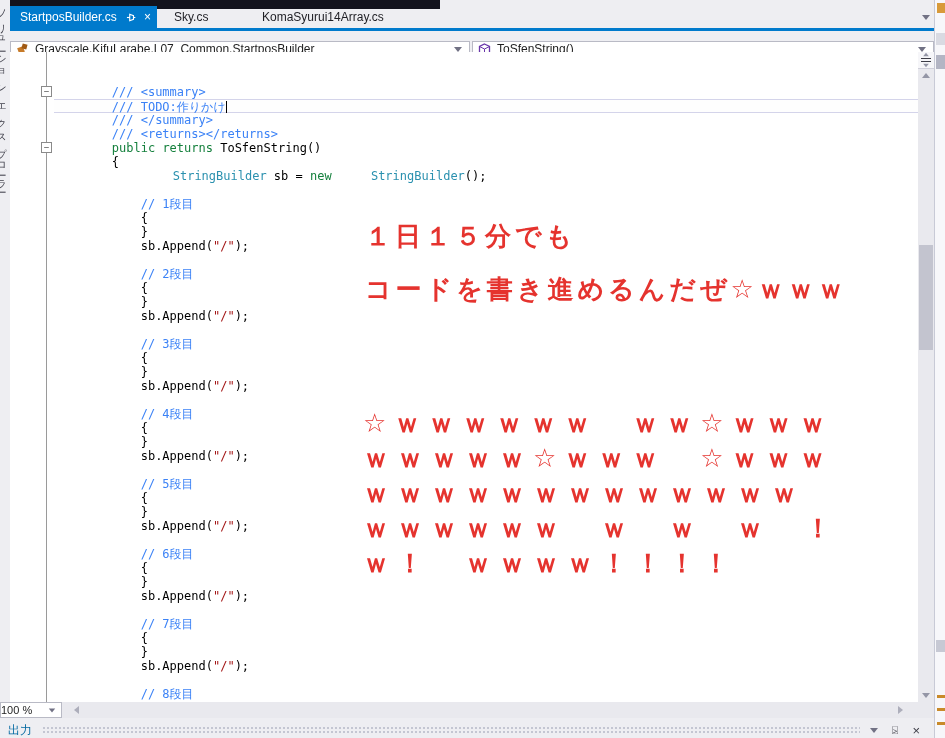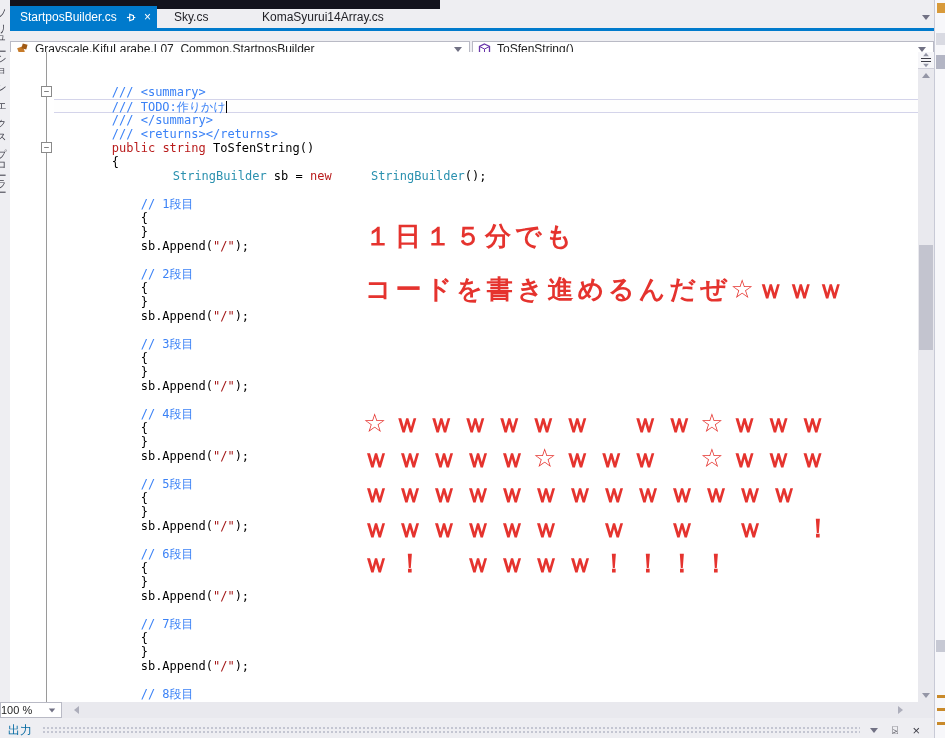--- a/index.html
+++ b/index.html
@@ -38,21 +38,21 @@
   .combo .caret-down { margin-right:7px; flex:0 0 auto; }
 
   
   .editor { position:absolute; left:10px; top:52px; width:908px; height:650px; background:#fff; overflow:hidden; font-family:"DejaVu Sans Mono", monospace; }
   .outline-line { position:absolute; left:36px; top:0; width:1px; height:650px; background:#9a9a9a; }
   .fold-box { position:absolute; left:31px; width:11px; height:11px; background:#fff; border:1px solid #8a8a8a; font-size:9px; line-height:9px; text-align:center; color:#555; }
   .code-lines { position:absolute; left:44px; top:5px; right:0; }
   .code-line { height:14px; font-size:12px; line-height:14px; white-space:pre; color:#000; }
   .code-line.current { background:#fefefe; border-top:1px solid #d4d4ea; border-bottom:1px solid #d4d4ea; }
   .c-com { color:#3b82f6; }
-  .c-kw  { color:#b91c1c; }
+  .c-kw  { color:#15803d; }
   .c-typ { color:#2b91af;margin-left:32px; }
   .c-str { color:#a31515; }
   .caret-bar { display:inline-block; width:1px; height:12px; background:#000; vertical-align:-2px; }
 
   
   .overlay { position:absolute; color:#e5332e; font-weight:bold; font-family:"DejaVu Sans", sans-serif; }
   .overlay-intro { left:365px; top:210px; font-size:26px; line-height:53px; letter-spacing:4px; }
   .overlay-w { left:363px; top:406px; font-size:26px; line-height:35px; letter-spacing:8px; }
   .overlay div { white-space:pre; }
 
@@ -146,21 +146,21 @@
         <div class="fold-box" style="top: 34px;">−</div>
         <div class="fold-box" style="top: 90px;">−</div>
       </div>
     <div class="code-lines">
         <div class="code-line"></div>
         <div class="code-line"></div>
         <div class="code-line"><span class="c-com">        /// &lt;summary&gt;</span></div>
         <div class="code-line current"><span class="c-com">        /// TODO:作りかけ</span><span class="caret-bar"></span></div>
         <div class="code-line"><span class="c-com">        /// &lt;/summary&gt;</span></div>
         <div class="code-line"><span class="c-com">        /// &lt;returns&gt;&lt;/returns&gt;</span></div>
-        <div class="code-line"><span class="c-pln">        </span><span class="c-kw">public</span><span class="c-pln"> </span><span class="c-kw">string</span><span class="c-pln"> ToSfenString()</span></div>
+        <div class="code-line"><span class="c-pln">        </span><span class="c-kw">public</span><span class="c-pln"> </span><span class="c-kw">returns</span><span class="c-pln"> ToSfenString()</span></div>
         <div class="code-line"><span class="c-pln">        {</span></div>
         <div class="code-line"><span class="c-pln">            </span><span class="c-typ">StringBuilder</span><span class="c-pln"> sb = </span><span class="c-kw">new</span><span class="c-pln"> </span><span class="c-typ">StringBuilder</span><span class="c-pln">();</span></div>
         <div class="code-line"></div>
         <div class="code-line"><span class="c-com">            // 1段目</span></div>
         <div class="code-line"><span class="c-pln">            {</span></div>
         <div class="code-line"><span class="c-pln">            }</span></div>
         <div class="code-line"><span class="c-pln">            sb.Append(</span><span class="c-str">"/"</span><span class="c-pln">);</span></div>
         <div class="code-line"></div>
         <div class="code-line"><span class="c-com">            // 2段目</span></div>
         <div class="code-line"><span class="c-pln">            {</span></div>

